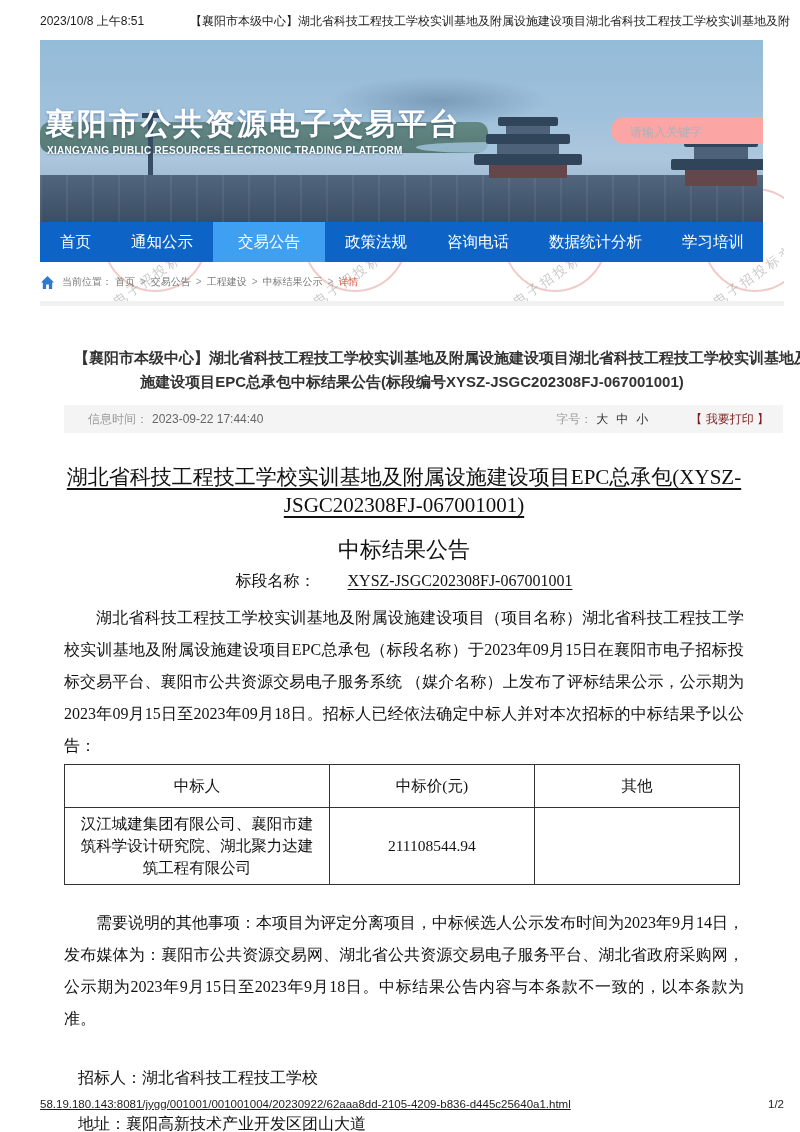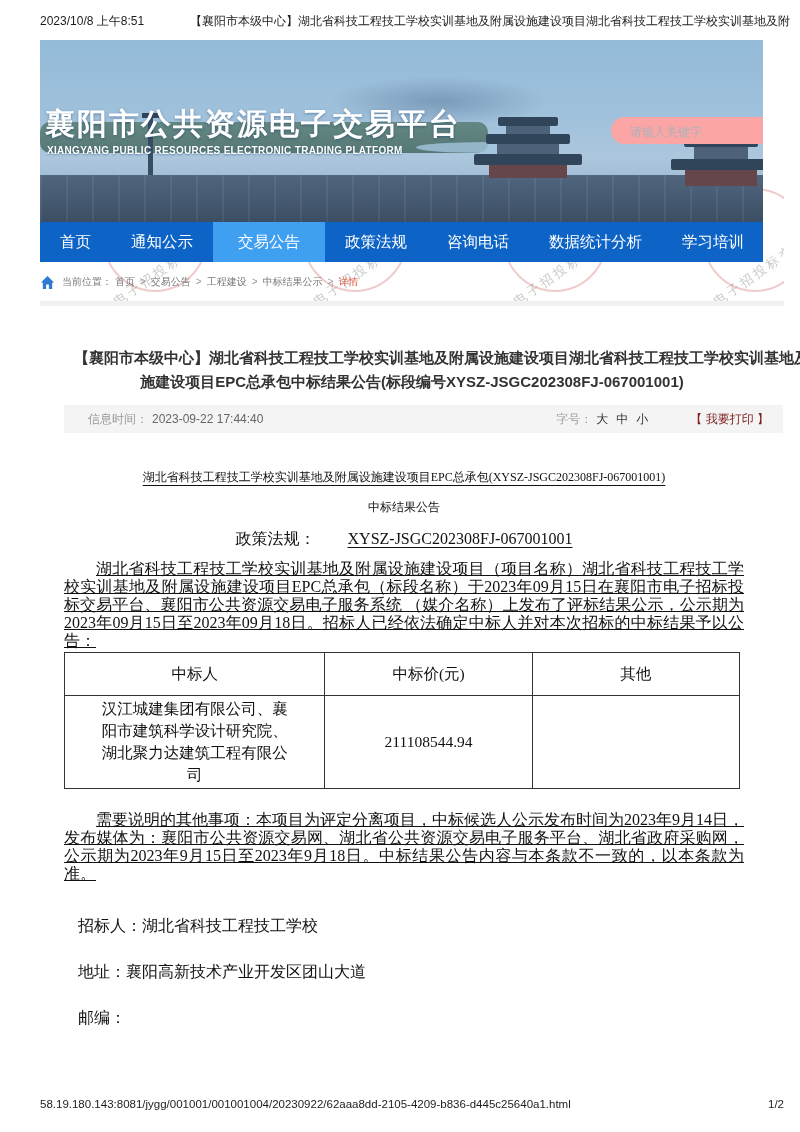--- a/index.html
+++ b/index.html
@@ -75,39 +75,39 @@
     font-size:12px;color:#999;z-index:2;}
   .ib-left{position:absolute;left:24px;top:0;line-height:28px;}
   .ib-left .val{color:#666;margin-left:4px;}
   .ib-right{position:absolute;right:14px;top:0;line-height:28px;display:flex;align-items:center;}
   .ib-size{color:#333;margin:0 4px;cursor:pointer;}
   .ib-print{color:#7f1d1d;margin-left:38px;cursor:pointer;}
 
   
   .doc{position:absolute;left:64px;top:455px;width:680px;z-index:2;color:#111;
     font-family:"Liberation Serif","DejaVu Serif",serif;font-size:16px;}
-  .doc-heading{margin:8px 0 0 0;text-align:center;font-size:12px;line-height:28px;font-weight:normal;
+  .doc-heading{margin:8px 0 0 0;text-align:center;font-size:21px;line-height:28px;font-weight:normal;
     text-decoration:underline;text-underline-offset:4px;}
-  .doc-sub{margin:6px 0 0 0;text-align:center;font-size:12px;line-height:21px;font-weight:normal;}
+  .doc-sub{margin:20px 0 0 0;text-align:center;font-size:22px;line-height:21px;font-weight:normal;}
   .doc-bidno{margin:10px 0 0 0;text-align:center;line-height:22px;}
   .doc-bidno .code{text-decoration:underline;text-underline-offset:3px;margin-left:32px;}
-  .para{margin:10px 0 0 0;line-height:18px;text-align:justify;text-indent:2em;text-decoration:underline;}
+  .para{margin:10px 0 0 0;line-height:32px;text-align:justify;text-indent:2em;}
   .result-table{margin-top:2px;width:676px;border-collapse:collapse;table-layout:fixed;}
   .result-table th,.result-table td{border:1px solid #333;text-align:center;vertical-align:middle;
-    font-weight:normal;font-size:15.5px;line-height:22px;padding:2px 30px;}
+    font-weight:normal;font-size:15.5px;line-height:22px;padding:2px 14px;}
   .result-table th{height:38px;}
   .result-table td{height:72px;}
   .para2{margin-top:22px;}
   .contact{margin:0;padding-left:14px;line-height:22px;}
   .contact.first{margin-top:32px;}
   .contact + .contact{margin-top:24px;}
 
   
   .print-footer{position:absolute;left:40px;right:16px;top:1098px;height:16px;font-size:11.5px;color:#1c1c1c;z-index:5;}
-  .pf-url{position:absolute;left:0;top:0;white-space:nowrap;}
+  .pf-url{position:absolute;left:0;top:0;white-space:nowrap;text-decoration:underline;}
   .pf-page{position:absolute;right:0;top:0;}
 </style>
 </head>
 <body>
 
 <div class="page">
 
   <div class="print-header">
     <span class="ph-date">2023/10/8 上午8:51</span>
     <span class="ph-title">【襄阳市本级中心】湖北省科技工程技工学校实训基地及附属设施建设项目湖北省科技工程技工学校实训基地及附属设施建…</span>
@@ -194,21 +194,21 @@
       <span>字号：</span>
       <span id="font-sizes"><span class="ib-size">大</span><span class="ib-size">中</span><span class="ib-size">小</span></span>
       <span class="ib-print">【 我要打印 】</span>
     </div>
   </div>
 
   <div class="doc">
     <h2 class="doc-heading">湖北省科技工程技工学校实训基地及附属设施建设项目EPC总承包(XYSZ-JSGC202308FJ-067001001)</h2>
     <h3 class="doc-sub">中标结果公告</h3>
     <p class="doc-bidno">
-      <span>政策法规：</span><span class="code">XYSZ-JSGC202308FJ-067001001</span>
+      <span>标段名称：</span><span class="code">XYSZ-JSGC202308FJ-067001001</span>
     </p>
     <p class="para">湖北省科技工程技工学校实训基地及附属设施建设项目（项目名称）湖北省科技工程技工学校实训基地及附属设施建设项目EPC总承包（标段名称）于2023年09月15日在襄阳市电子招标投标交易平台、襄阳市公共资源交易电子服务系统 （媒介名称）上发布了评标结果公示，公示期为2023年09月15日至2023年09月18日。招标人已经依法确定中标人并对本次招标的中标结果予以公告：</p>
     <table class="result-table">
       <thead>
           <tr id="rt-head">
             <th style="width: 40%;">中标人</th>
             <th style="width: 30%;">中标价(元)</th>
             <th style="width: 30%;">其他</th>
           </tr>
         </thead>

